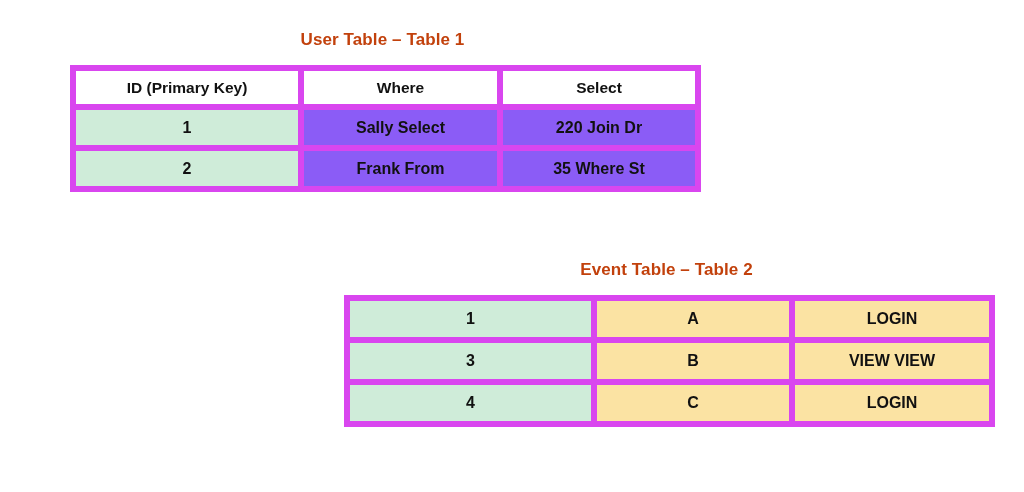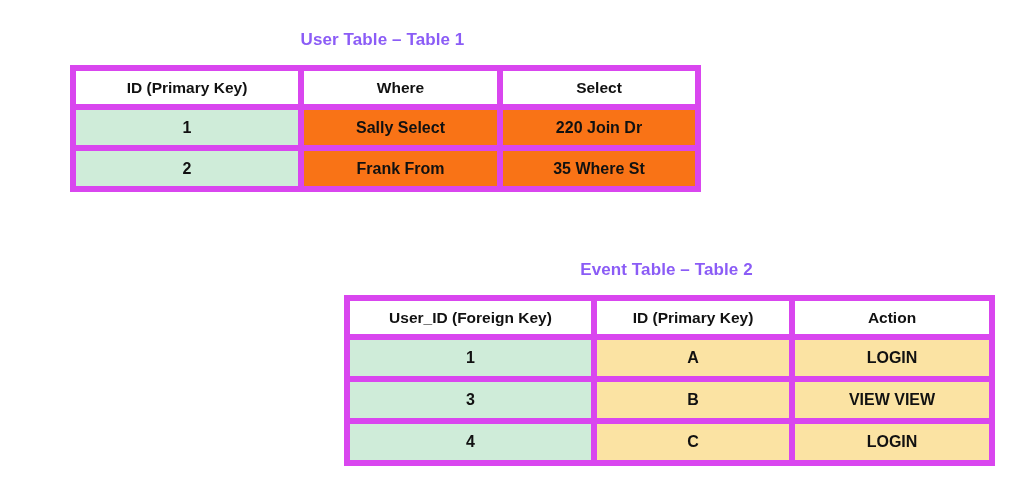--- a/index.html
+++ b/index.html
@@ -21,21 +21,21 @@
     inset: 0;
   }
 
   .table-block {
     position: absolute;
   }
 
   .table-title {
     font-size: 17px;
     font-weight: bold;
-    color: #8b5cf6;
+    color: #c2410c;
     text-align: center;
     letter-spacing: 0.1px;
     white-space: nowrap;
   }
 
   table.db-table {
     border-collapse: collapse;
     table-layout: fixed;
     background: #ffffff;
     border: 3px solid #231f20;
@@ -52,21 +52,21 @@
     white-space: nowrap;
     overflow: hidden;
   }
 
   table.db-table tr.header-row td {
     background: #ffffff;
     font-size: 15.5px;
   }
 
   td.cell-green  { background: #cfecd9; }
-  td.cell-blue   { background: #f97316; }
+  td.cell-blue   { background: #8b5cf6; }
   td.cell-yellow { background: #fbe3a3; }
   td.cell-plain  { background: #ffffff; }
 
   
   #user-table-block { left: 70px; top: 30px; }
   #user-table-block .table-title { width: 625px; margin-bottom: 15px; }
   #user-table-block table.db-table { width: 625px; }
   #user-table-block col.c0 { width: 228px; }
   #user-table-block col.c1 { width: 199px; }
   #user-table-block col.c2 { width: 198px; }
@@ -120,25 +120,20 @@
   <div class="table-block" id="event-table-block">
     <div class="table-title">Event Table – Table 2</div>
 
     <table class="db-table">
       <colgroup>
         <col class="c0">
           <col class="c1">
           <col class="c2">
       </colgroup>
       <tbody>
-        <tr class="header-row">
-          <td class="cell-plain">User_ID (Foreign Key)</td>
-          <td class="cell-plain">ID (Primary Key)</td>
-          <td class="cell-plain">Action</td>
-        </tr>
         <tr class="data-row">
           <td class="cell-green">1</td>
           <td class="cell-yellow">A</td>
           <td class="cell-yellow">LOGIN</td>
         </tr>
         <tr class="data-row">
           <td class="cell-green">3</td>
           <td class="cell-yellow">B</td>
           <td class="cell-yellow">VIEW VIEW</td>
         </tr>

